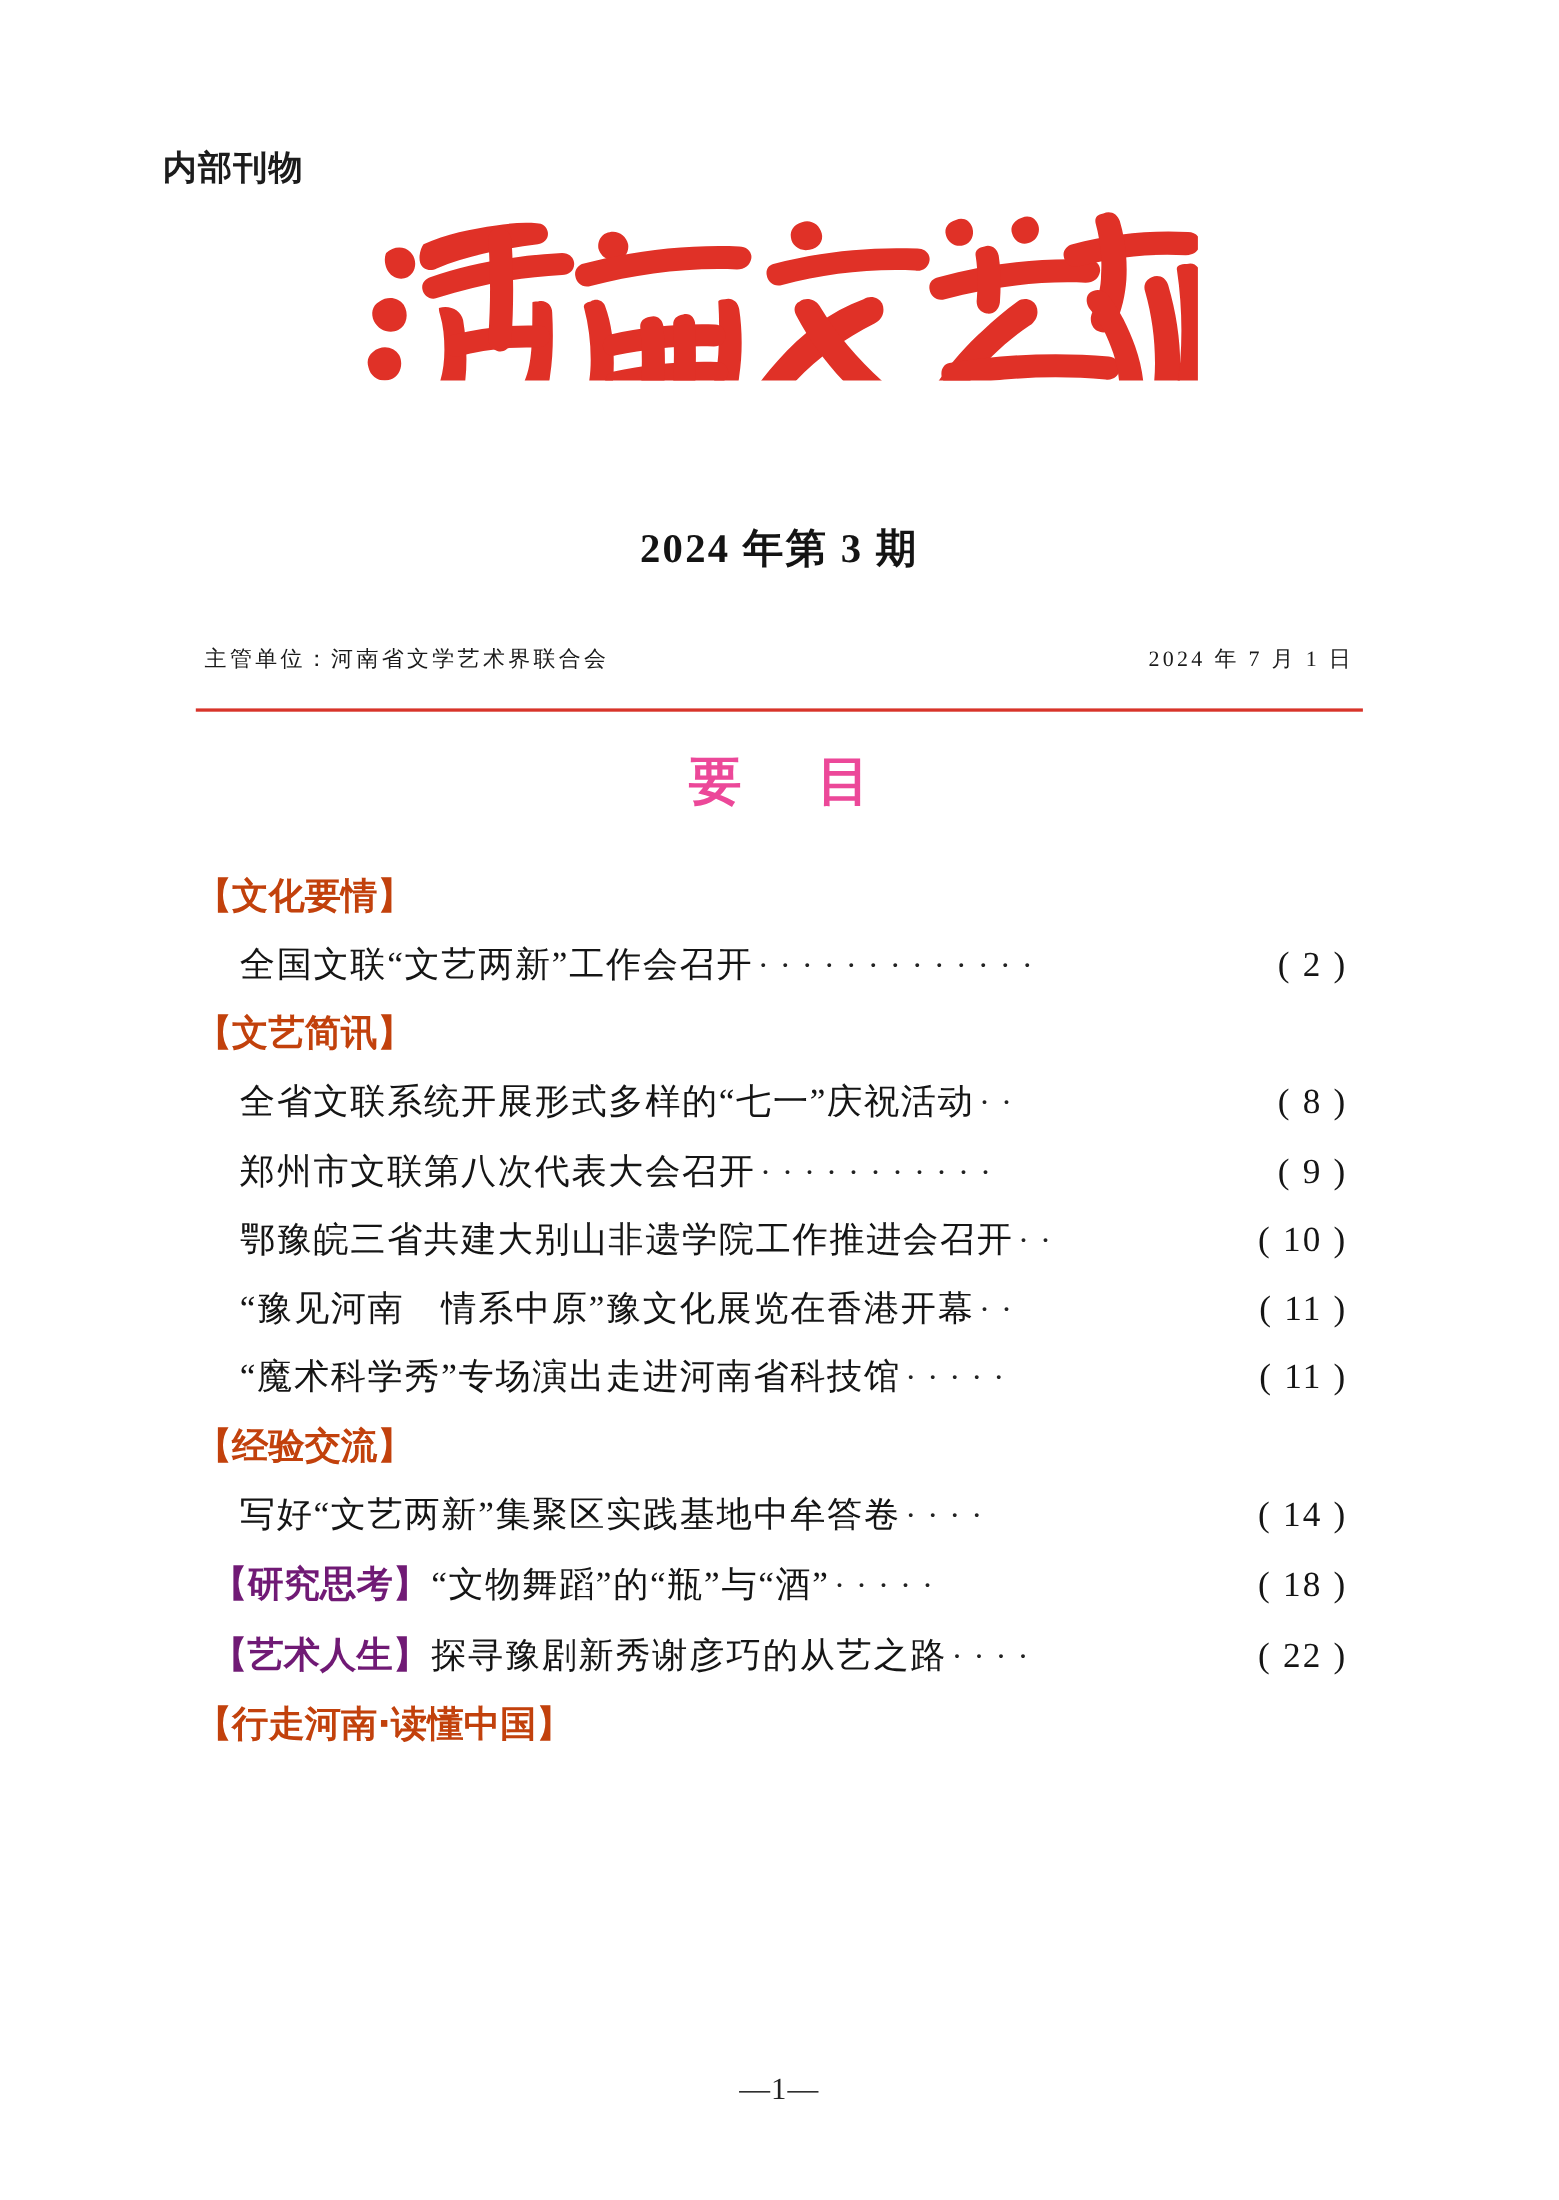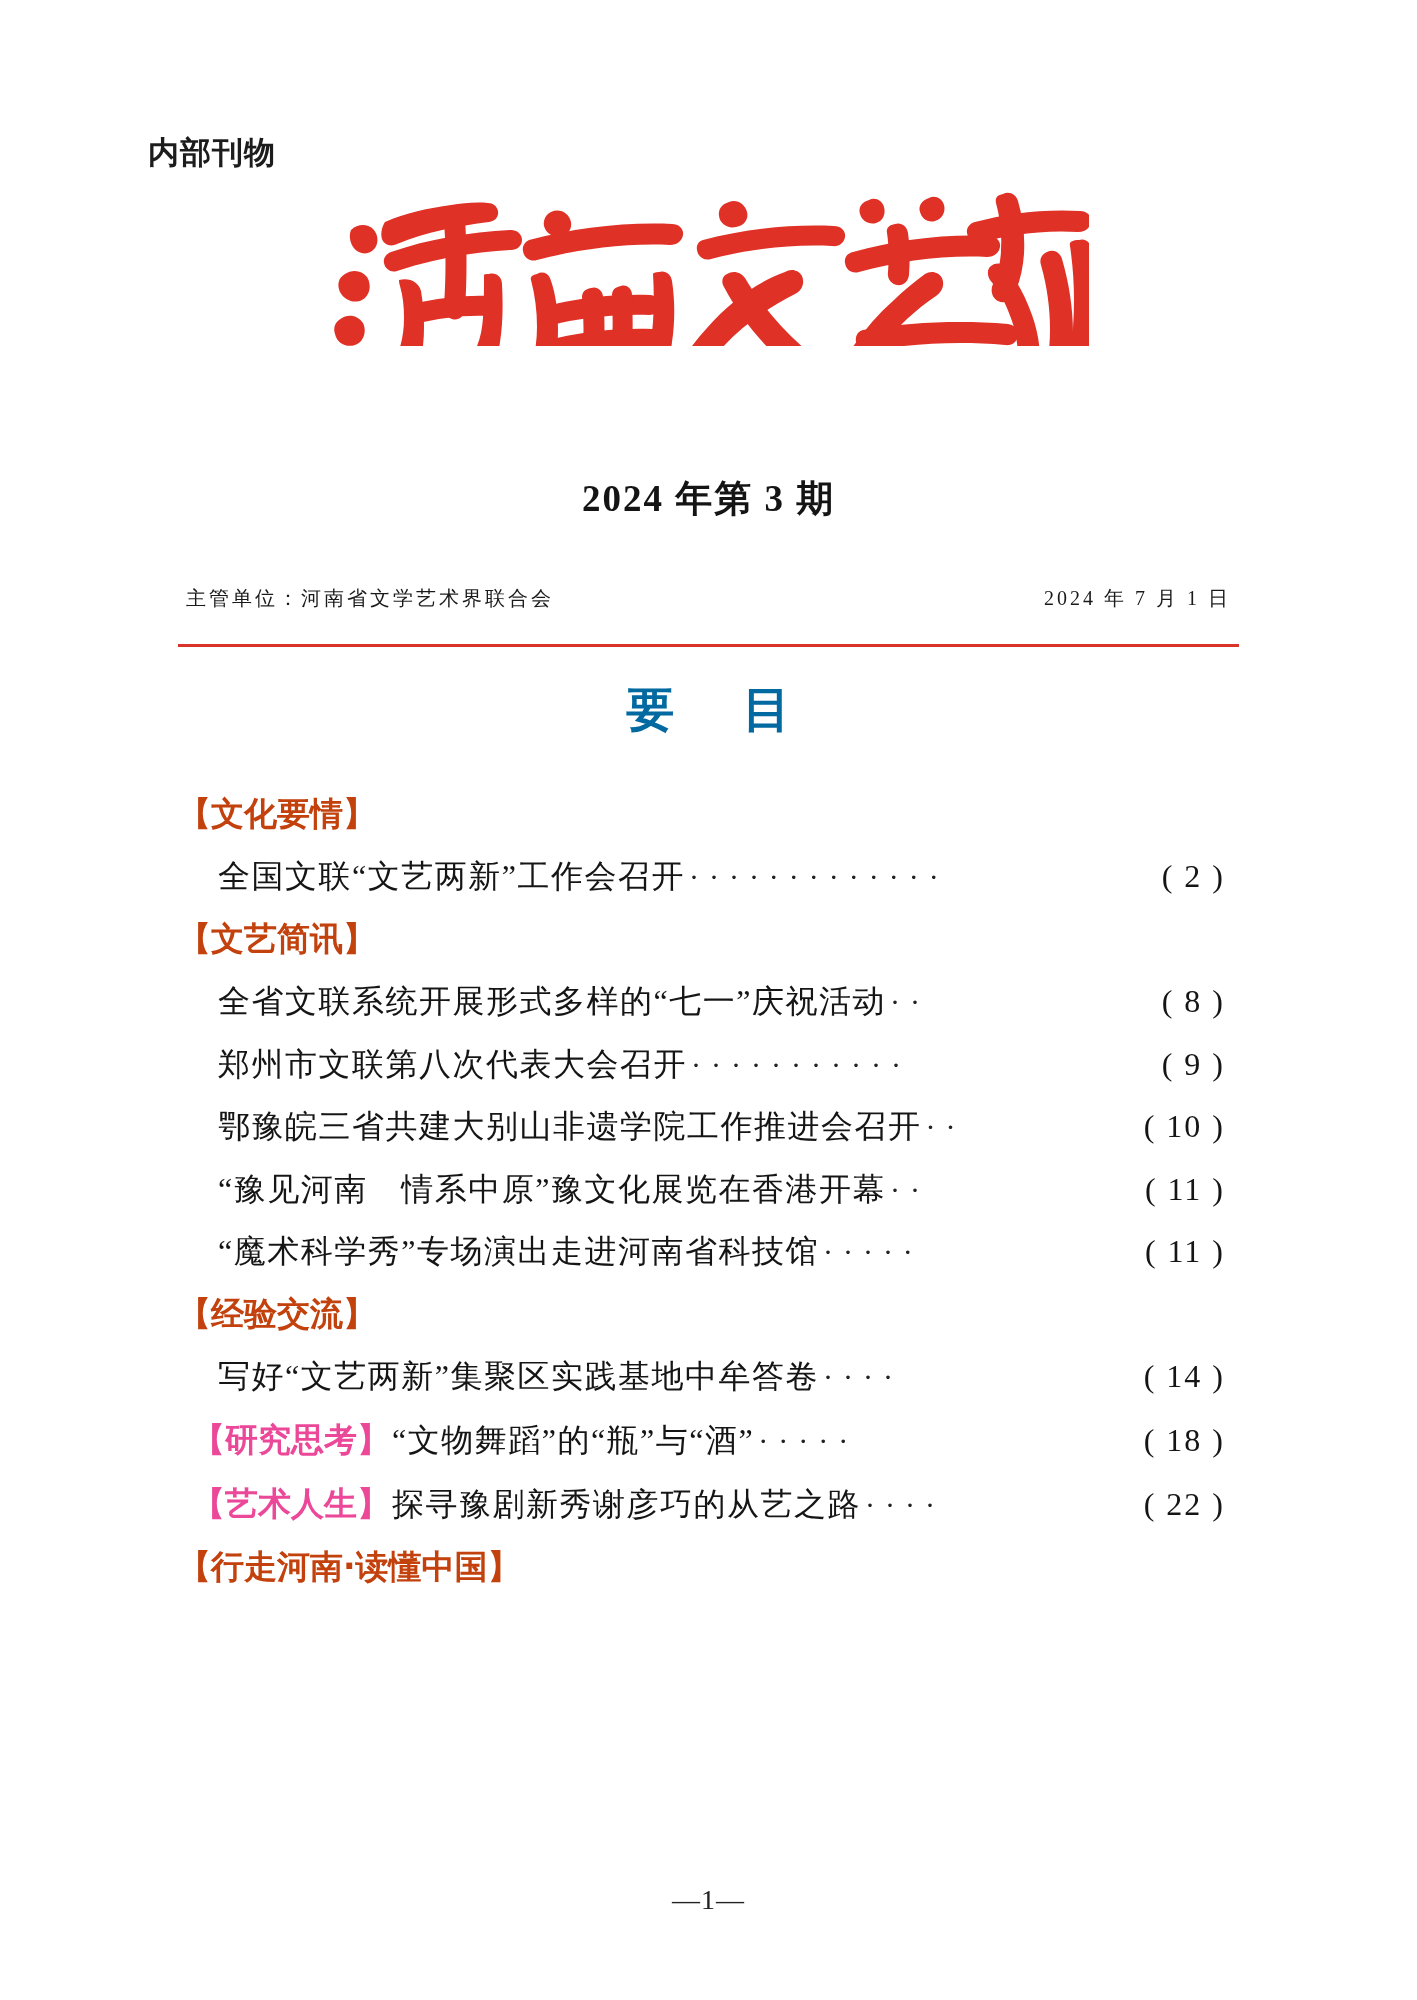--- a/index.html
+++ b/index.html
@@ -65,21 +65,21 @@
   
   .toc-heading{
     position:absolute;
     left:0;right:0;top:678px;
     text-align:center;
     font-family:"DejaVu Sans", sans-serif;
     font-weight:700;
     font-size:48px;
     letter-spacing:26px;
     text-indent:26px;
-    color:#0369a1;
+    color:#ec4899;
   }
   
   .toc{
     position:absolute;
     left:178px;right:178px;top:790px;
   }
   .sec-head{
     font-family:"DejaVu Sans", sans-serif;
     font-weight:700;
     font-size:33px;
@@ -98,21 +98,21 @@
     color:#151515;
     white-space:nowrap;
     margin:14px;
     padding-left:26px;
   }
   .entry.inline-head{padding-left:0;}
   .entry .tag{
     font-family:"DejaVu Sans", sans-serif;
     font-weight:700;
     font-size:33px;
-    color:#ec4899;
+    color:#701a75;
     margin-right:2px;
   }
   .entry .title{
     letter-spacing:1.5px;
     flex:0 0 auto;
   }
   .entry .leader{
     flex:1 1 auto;
     overflow:hidden;
     white-space:nowrap;

